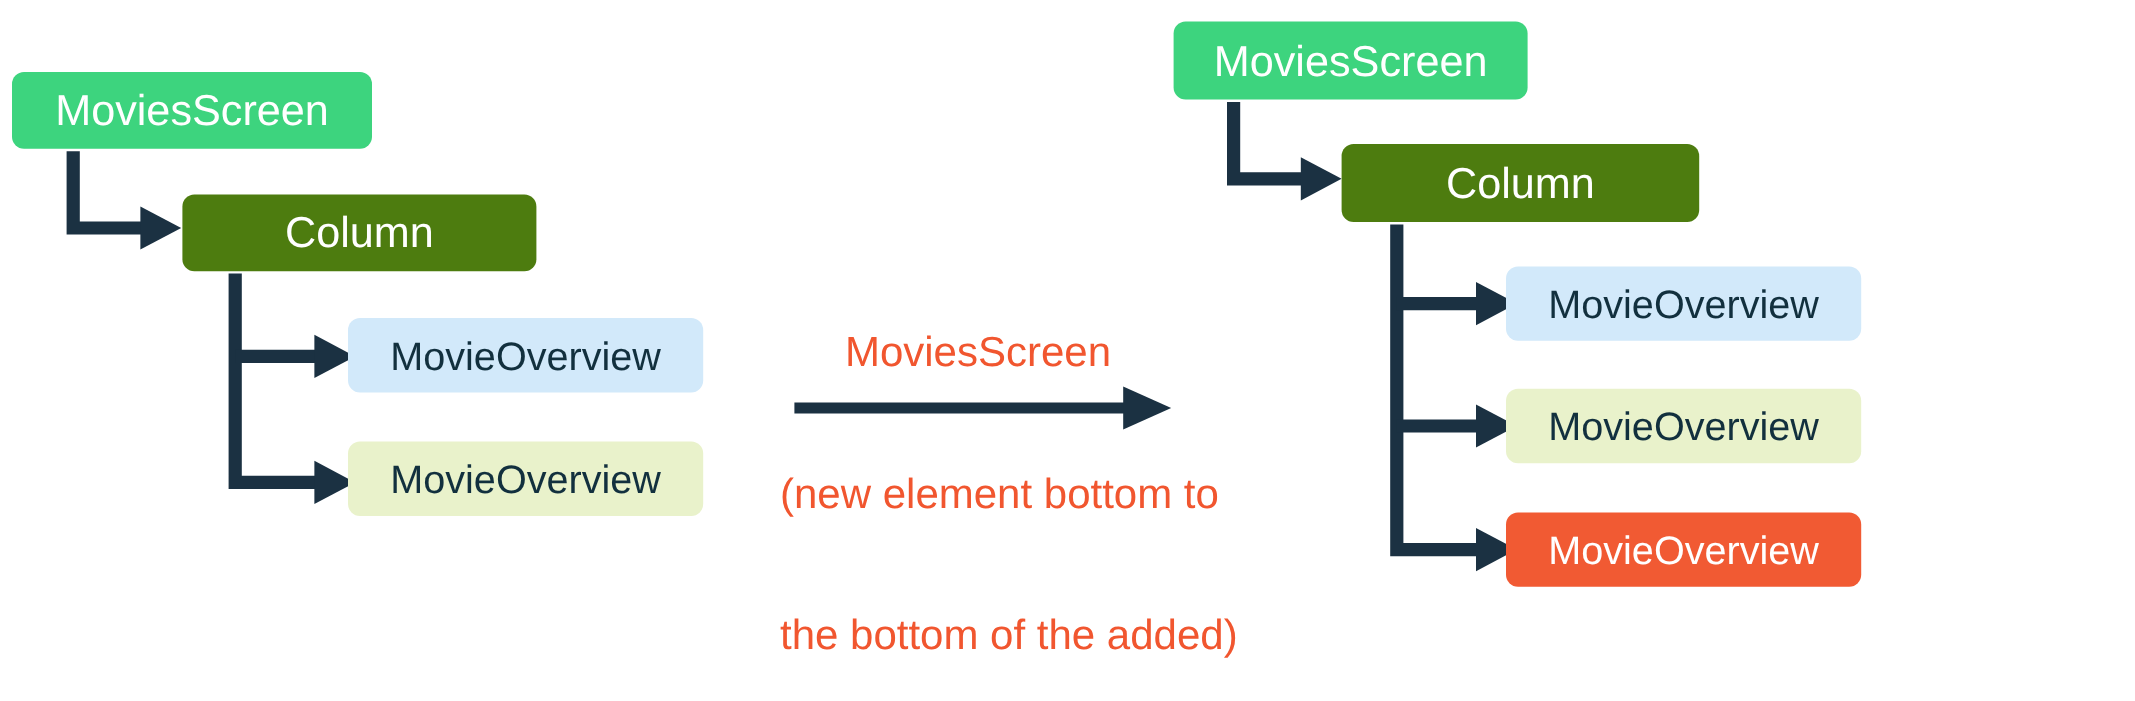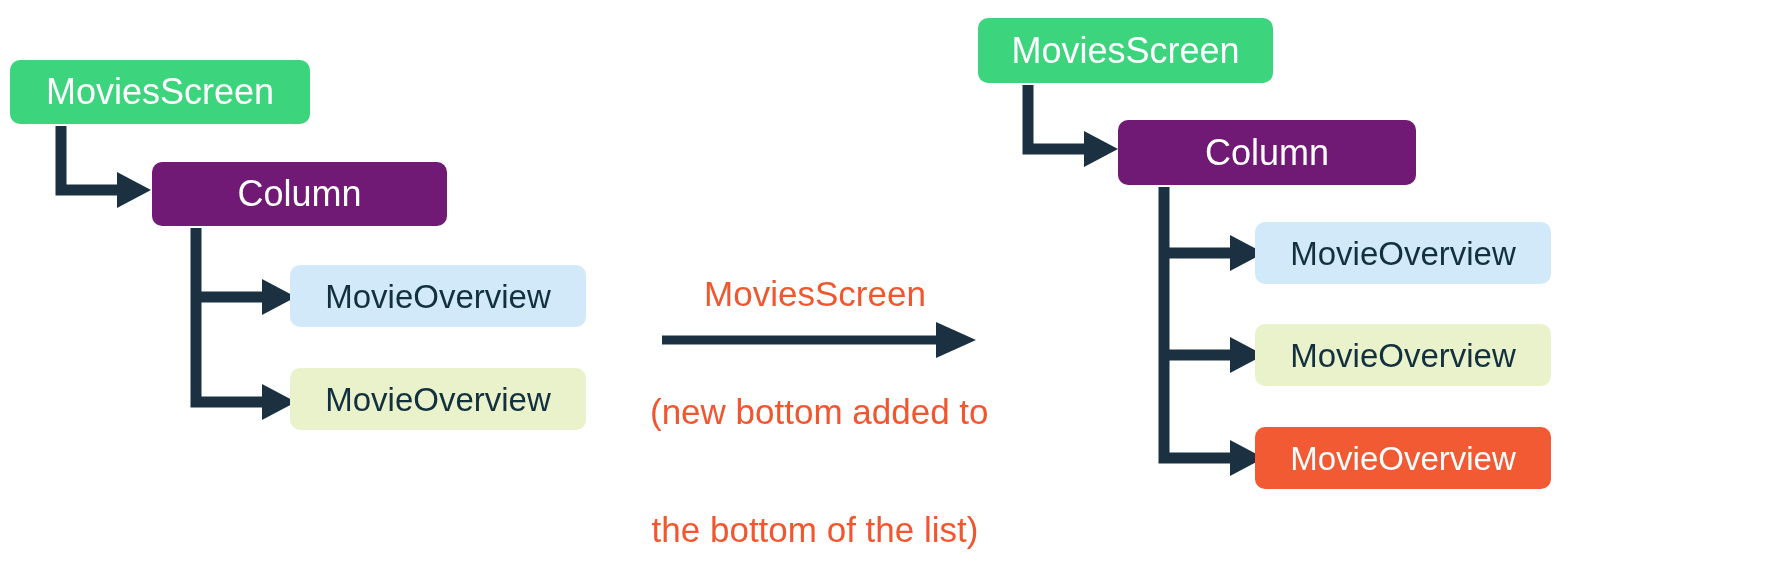--- a/index.html
+++ b/index.html
@@ -28,21 +28,21 @@
     text-align: center;
     line-height: 1;
     white-space: nowrap;
   }
   .node-screen {
     background: #3DD47E;
     color: #ffffff;
     font-size: 36px;
   }
   .node-column {
-    background: #701a75;
+    background: #4d7c0f;
     color: #ffffff;
     font-size: 36px;
   }
   .node-ov-blue {
     background: #D2E9FA;
     color: #12303E;
     font-size: 33px;
   }
   .node-ov-lime {
     background: #E9F2CB;
@@ -107,22 +107,22 @@
     <div class="node node-ov-lime" style="left:290px; top:368px; width:296px; height:62px;">
       <span>MovieOverview</span>
     </div>
 
   </div>
 
   <div>
 
     <div class="center-caption" style="left:650px; top:196px; width:330px;">
       <div>MoviesScreen</div>
-      <div>(new bottom added to</div>
-      <div>the bottom of the list)</div>
+      <div>(new element bottom to</div>
+      <div>the bottom of the added)</div>
     </div>
 
     <svg class="big-arrow" style="left:660px; top:315px; width:320px; height:50px;" viewBox="0 0 320 50">
       <path d="M2,25 L282,25" stroke="#1B3142" stroke-width="9" fill="none"></path>
       <path d="M276,7 L316,25 L276,43 Z" fill="#1B3142"></path>
     </svg>
 
   </div>
 
   <div>

